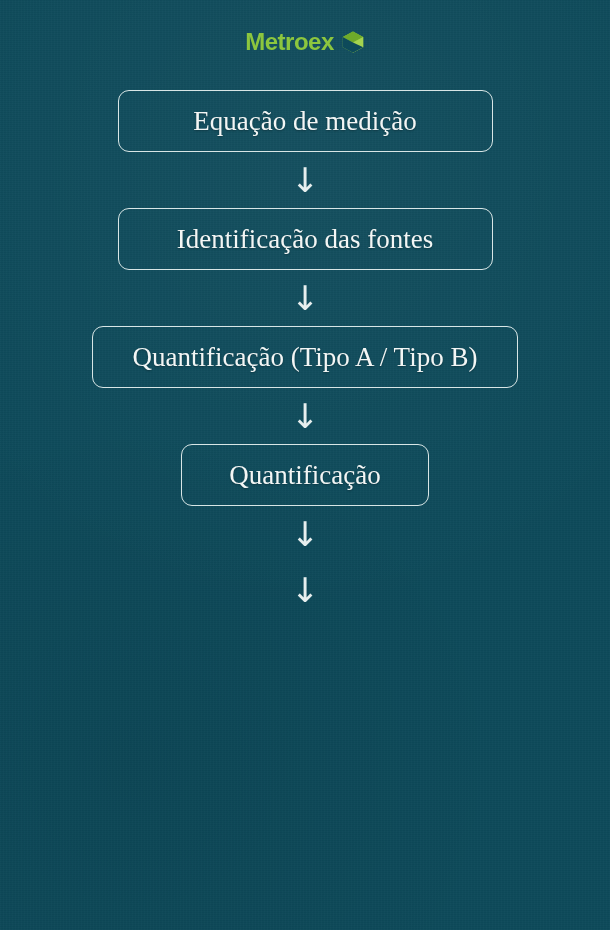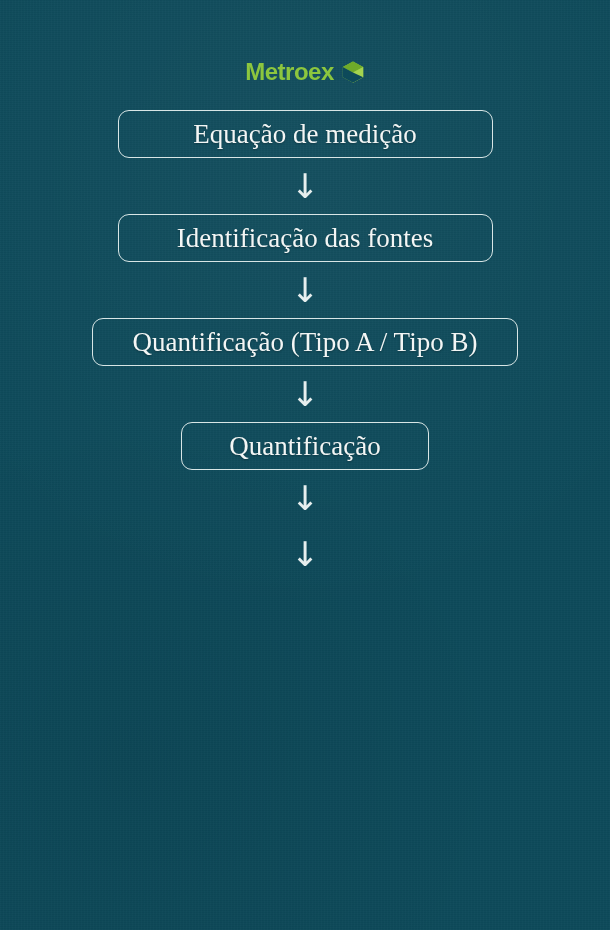--- a/index.html
+++ b/index.html
@@ -27,24 +27,24 @@
       radial-gradient(ellipse 90% 55% at 22% 82%, rgba(0,0,0,0.055) 0%, rgba(0,0,0,0.0) 70%),
       repeating-linear-gradient(0deg, rgba(255,255,255,0.012) 0px, rgba(255,255,255,0.012) 1px, rgba(0,0,0,0.012) 1px, rgba(0,0,0,0.012) 2px),
       repeating-linear-gradient(90deg, rgba(255,255,255,0.010) 0px, rgba(255,255,255,0.010) 1px, rgba(0,0,0,0.010) 1px, rgba(0,0,0,0.010) 3px);
     display: flex;
     flex-direction: column;
     align-items: center;
   }
 
   
   #brand {
-    margin-top: 50px;
+    margin-top: 30px;
     height: 34px;
     display: flex;
-    align-items: flex-end;
+    align-items: flex-start;
     justify-content: center;
     gap: 7px;
     user-select: none;
   }
   #brand-wordmark {
     font-family: "Liberation Sans", sans-serif;
     font-weight: bold;
     font-size: 24px;
     letter-spacing: -0.5px;
     color: #8cc63e;
@@ -59,21 +59,21 @@
   
   #flow {
     margin-top: 26px;
     display: flex;
     flex-direction: column;
     align-items: center;
   }
 
   .flow-node {
     box-sizing: border-box;
-    height: 48px;
+    height: 62px;
     border: 1.4px solid #d8e6e6;
     border-radius: 11px;
     display: flex;
     align-items: center;
     justify-content: center;
     padding: 0 24px;
     background: transparent;
   }
   .flow-node-label {
     color: #f3f6f5;

